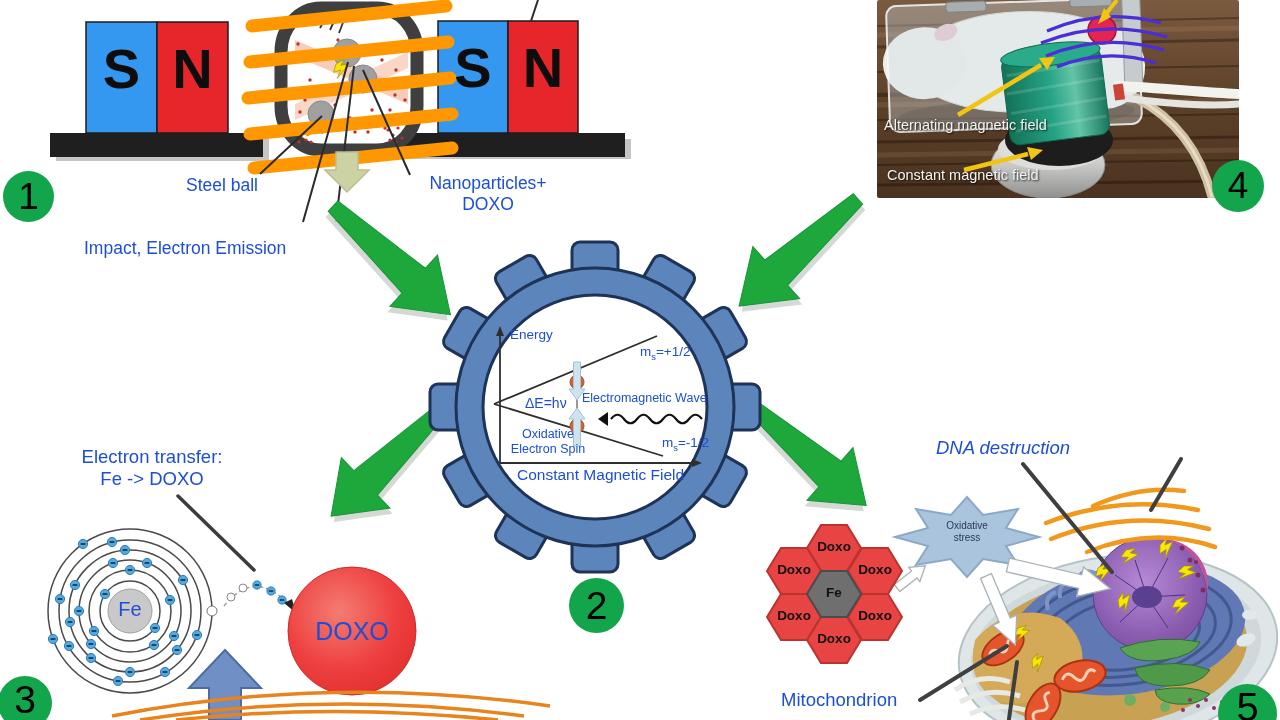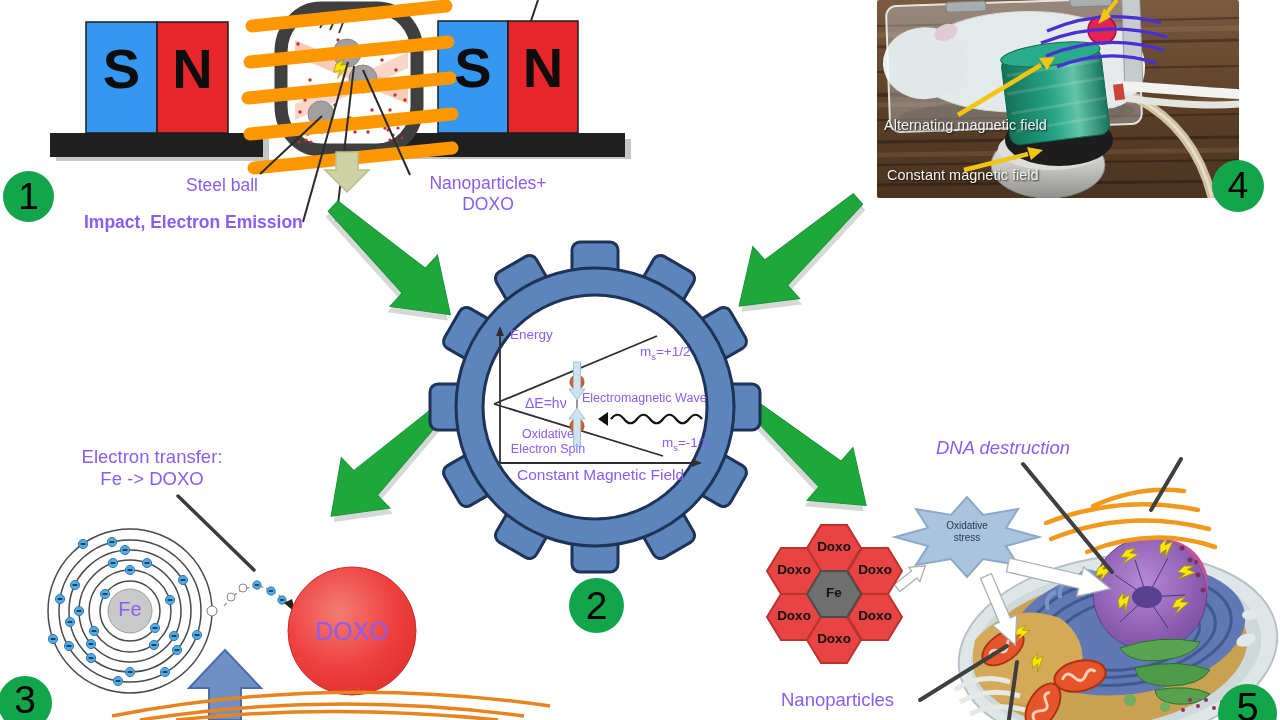--- a/index.html
+++ b/index.html
@@ -1,19 +1,19 @@
 <!DOCTYPE html>
 <html><head>
 <meta charset="utf-8">
 <style>
   html,body{margin:0;padding:0;background:#fff;}
   .stage{position:relative;width:1280px;height:720px;background:#fff;overflow:hidden;
          font-family:"Liberation Sans",sans-serif;}
   .stage svg{position:absolute;left:0;top:0;}
-  .lbl{position:absolute;color:#8b5cf6;white-space:nowrap;line-height:1.18;}
+  .lbl{position:absolute;color:#1d4ed8;white-space:nowrap;line-height:1.18;}
   .ctr{text-align:center;white-space:normal;}
   .badge{position:absolute;background:#12a54b;border-radius:50%;display:flex;
          align-items:center;justify-content:center;color:#000;font-weight:400;}
   .magnet-letter{position:absolute;font-weight:700;color:#0d0d0d;text-align:center;}
   .photo-lbl{color:#f4f4f2;text-shadow:1px 1px 2px rgba(0,0,0,.8);font-size:14.5px;}
   .hexlbl{position:absolute;width:54px;text-align:center;font-size:13.5px;font-weight:600;color:#111;}
   sub{font-size:70%;}
 </style>
 </head>
 <body>
@@ -475,21 +475,21 @@
       <polygon points="807,594 821,571 847,571 861,594 847,617 821,617" fill="#6f6f6f" stroke="#4c4c4c"></polygon>
     </g>
   </g>
 </svg>
 
 <div class="magnet-letter" style="left:86px;top:36px;width:71px;font-size:56px;">S</div>
 <div class="magnet-letter" style="left:157px;top:36px;width:71px;font-size:56px;">N</div>
 <div class="magnet-letter" style="left:438px;top:35px;width:70px;font-size:56px;">S</div>
 <div class="magnet-letter" style="left:508px;top:35px;width:70px;font-size:56px;">N</div>
 <div class="lbl" style="left:186px;top:175px;font-size:17.5px;">Steel ball</div>
-<div class="lbl" style="left:84px;top:212px;font-size:17.5px;font-weight:bold;">Impact, Electron Emission</div>
+<div class="lbl" style="left:84px;top:238px;font-size:17.5px;">Impact, Electron Emission</div>
 <div class="lbl ctr" style="left:406px;top:173px;width:164px;font-size:17.5px;">
   <div>Nanoparticles+</div>
   <div>DOXO</div>
 </div>
 
 <div class="lbl" style="left:510px;top:327px;font-size:13.5px;">Energy</div>
 <div class="lbl" style="left:640px;top:344px;font-size:13.5px;"><span>m</span><sub>s</sub><span>=+1/2</span></div>
 <div class="lbl" style="left:525px;top:395px;font-size:14px;">ΔE=hν</div>
 <div class="lbl" style="left:582px;top:391px;font-size:12.5px;">Electromagnetic Wave</div>
 <div class="lbl ctr" style="left:500px;top:427px;width:96px;font-size:12.5px;">
@@ -507,21 +507,21 @@
 <div class="lbl ctr" style="left:302px;top:617px;width:100px;font-size:25px;">DOXO</div>
 
 <div class="lbl photo-lbl" style="left:884px;top:117px;">Alternating magnetic field</div>
 <div class="lbl photo-lbl" style="left:887px;top:167px;">Constant magnetic field</div>
 
 <div class="lbl" style="left:936px;top:437px;font-size:18.5px;font-style:italic;">DNA destruction</div>
 <div class="lbl ctr" style="left:917px;top:520px;width:100px;font-size:10px;color:#2a3a50;">
   <div>Oxidative</div>
   <div>stress</div>
 </div>
-<div class="lbl" style="left:781px;top:689px;font-size:18.5px;">Nanoparticles</div>
+<div class="lbl" style="left:781px;top:689px;font-size:18.5px;">Mitochondrion</div>
 <div class="hexlbl" style="left:807px;top:539px;">Doxo</div>
 <div class="hexlbl" style="left:767px;top:562px;">Doxo</div>
 <div class="hexlbl" style="left:848px;top:562px;">Doxo</div>
 <div class="hexlbl" style="left:767px;top:608px;">Doxo</div>
 <div class="hexlbl" style="left:848px;top:608px;">Doxo</div>
 <div class="hexlbl" style="left:807px;top:631px;">Doxo</div>
 <div class="hexlbl" style="left:807px;top:585px;">Fe</div>
 
 <div class="badge" style="left:3px;top:171px;width:51px;height:51px;font-size:37px;">1</div>
 <div class="badge" style="left:569px;top:578px;width:55px;height:55px;font-size:39px;">2</div>

